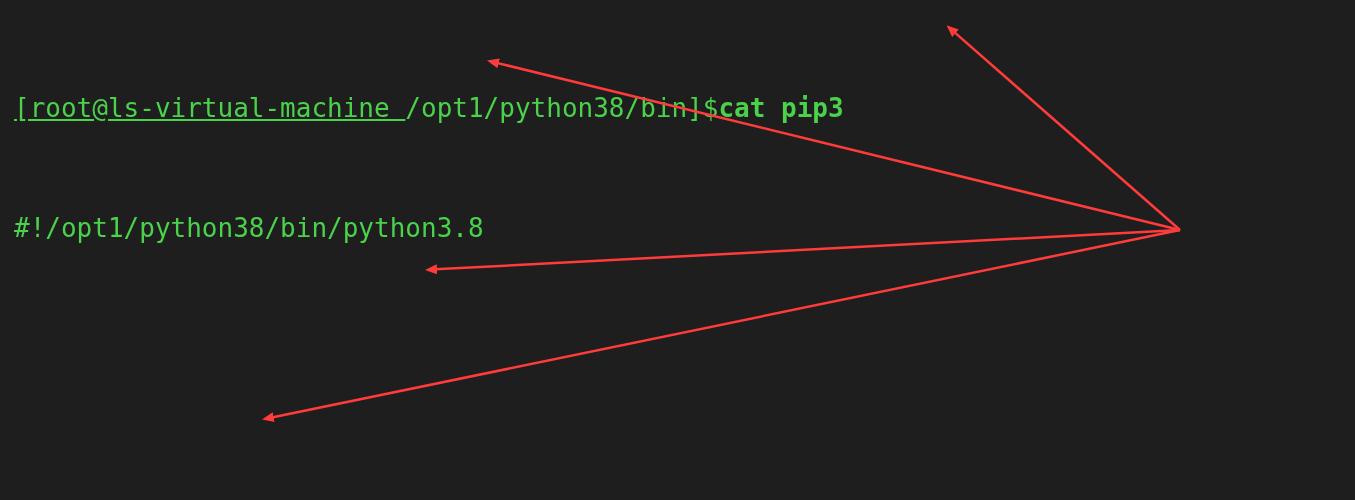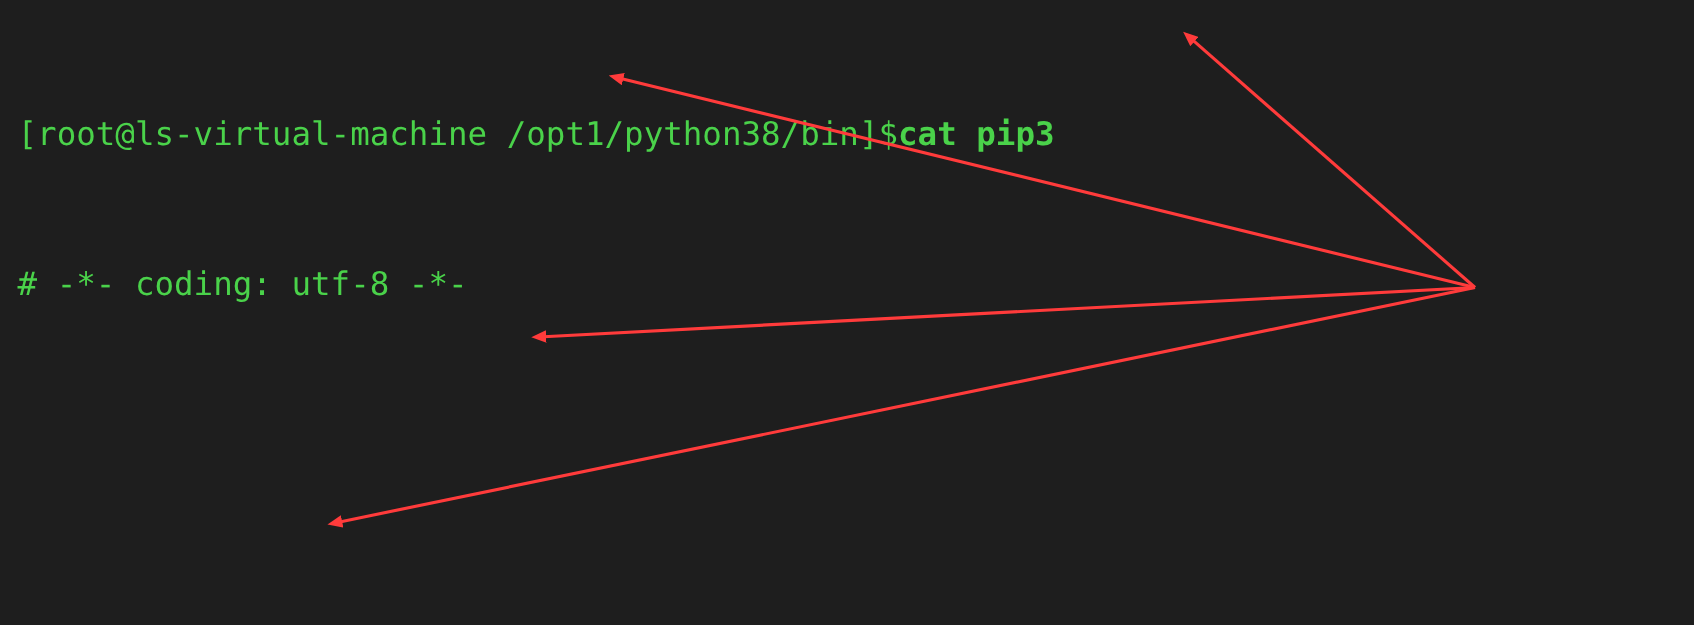--- a/index.html
+++ b/index.html
@@ -15,37 +15,37 @@
     font-size: 26px;
     line-height: 40px;
     color: #4ad24a;
     padding: 8px 14px;
     white-space: pre;
     position: relative;
   }
   .line {
     white-space: pre;
   }
-  .prompt-user { color: #4ad24a; }
+  .prompt-user { color: #4ad24a; text-decoration: underline; }
   .prompt-path { color: #4ad24a; }
   .prompt-dollar { color: #4ad24a; }
   .cmd { color: #4ad24a; font-weight: bold; }
   .arrows {
     position: absolute;
     top: 0;
     left: 0;
     pointer-events: none;
   }
 </style>
 </head>
 <body>
 
 <div class="terminal">
   <div class="line"><span class="prompt-user">[root@ls-virtual-machine </span><span class="prompt-path">/opt1/python38/bin</span><span>]</span><span class="prompt-dollar">$</span><span class="cmd">cat pip3</span></div>
-  <div class="line"># -*- coding: utf-8 -*-</div>
+  <div class="line">#!/opt1/python38/bin/python3.8</div>
   
   <div class="line"></div>
   
   <div class="line"></div>
   
   
   
   
 
   <svg class="arrows" width="1355" height="500">

